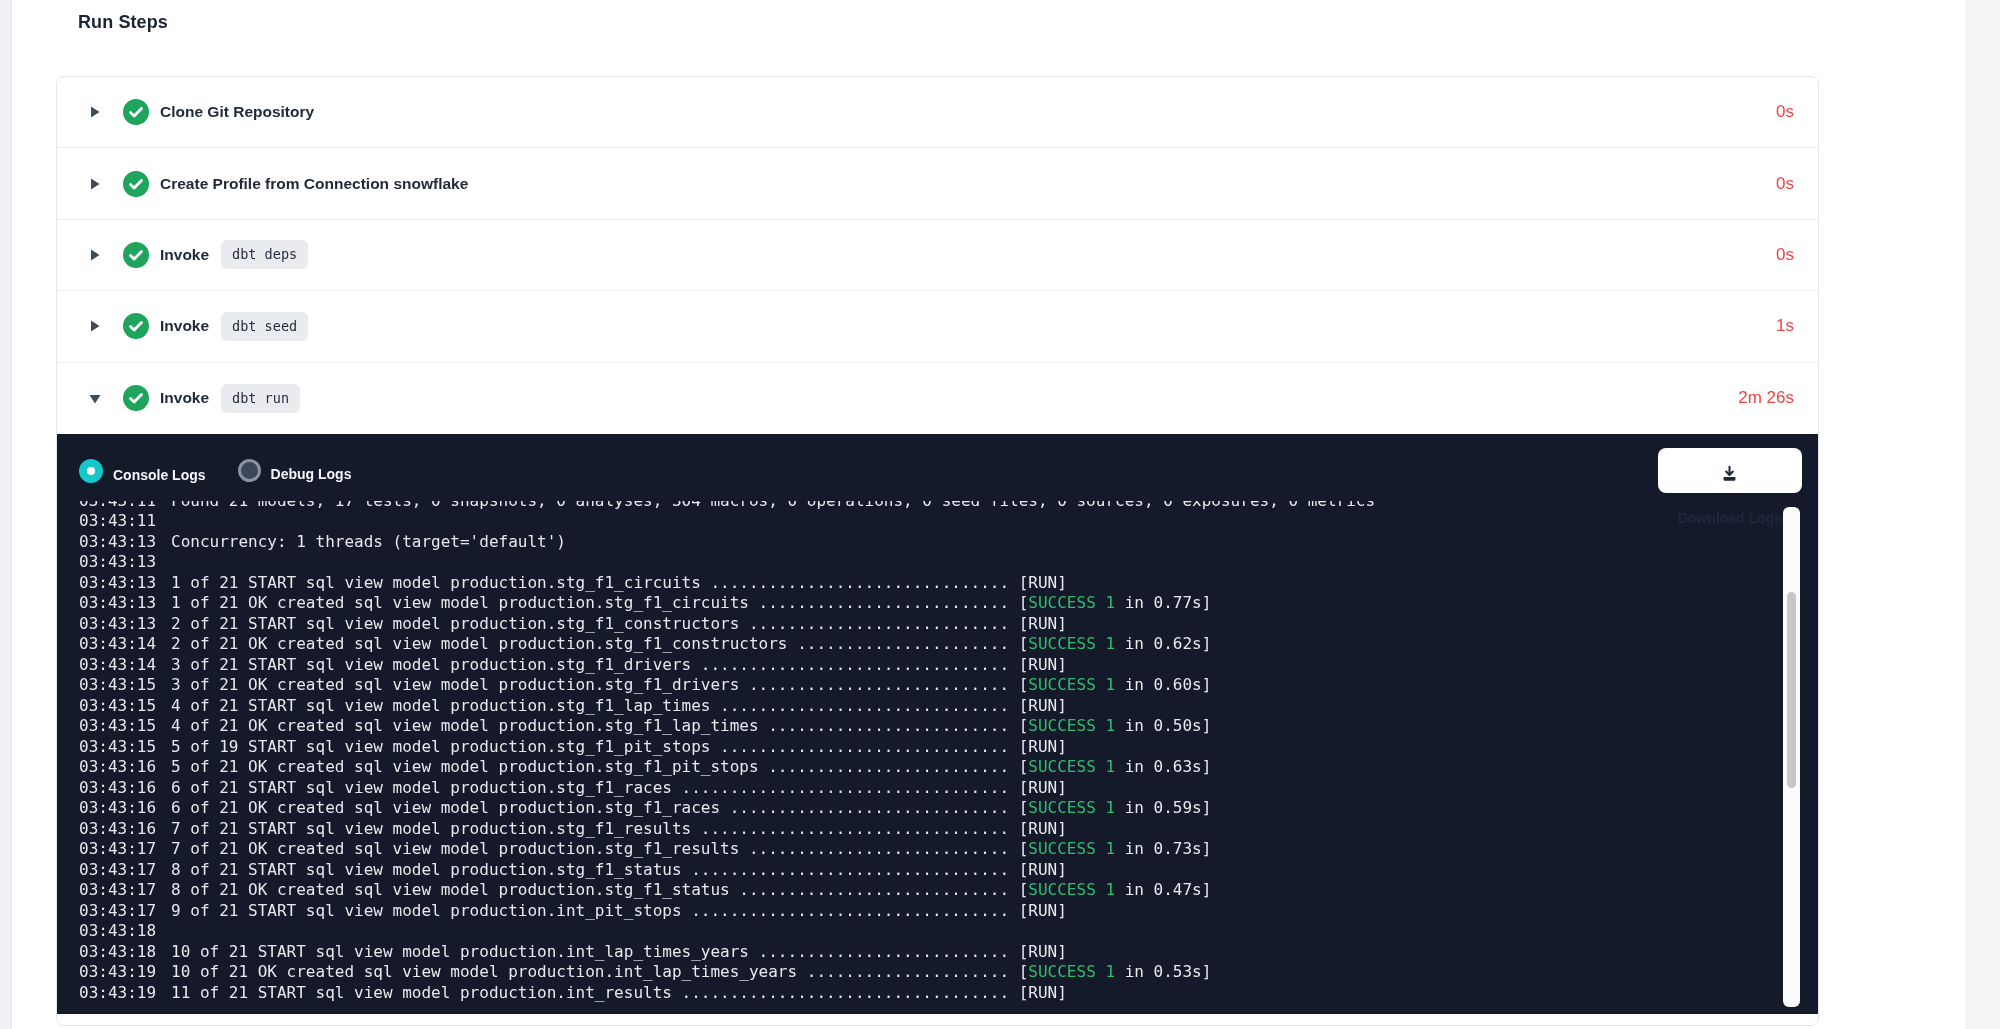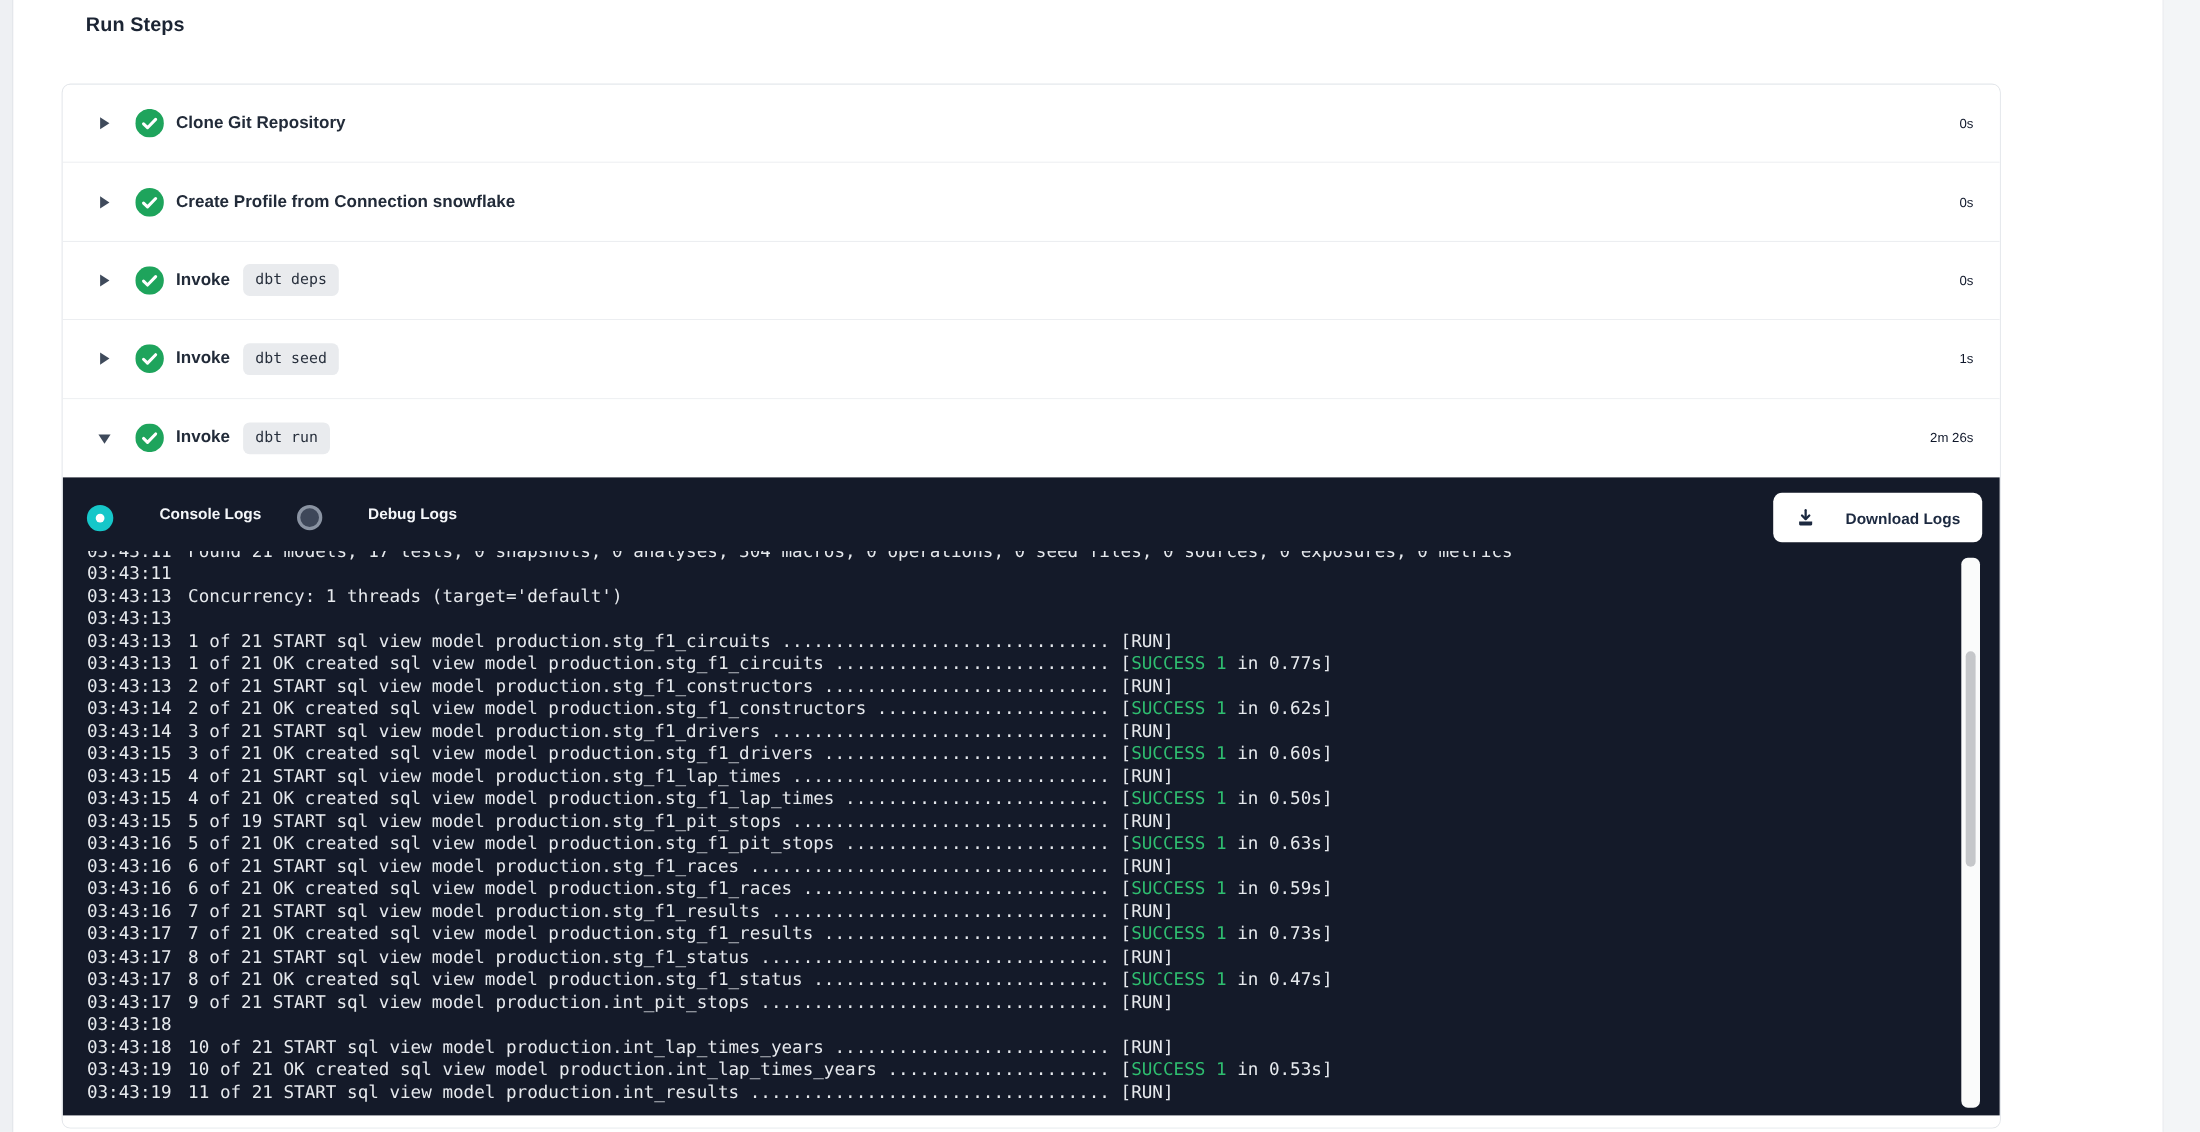--- a/index.html
+++ b/index.html
@@ -32,42 +32,42 @@
   }
   .step-row.expanded { border-bottom:none; }
   .caret { width:15px; height:15px; display:flex; align-items:center; justify-content:center; flex:0 0 15px; }
   .check { margin-left:21px; flex:0 0 26px; height:26px; }
   .step-label { margin-left:11px; font-size:15.5px; font-weight:bold; color:#222b39; }
   .cmd-badge {
     margin-left:12px; font-family:"DejaVu Sans Mono", monospace;
     font-size:13.5px; color:#272f3c; background:#e9ebee;
     padding:5px 11px 6px; border-radius:6px; line-height:18px;
   }
-  .duration { margin-left:auto; font-size:12px; color:#0f172a; }
+  .duration { margin-left:auto; font-size:17px; color:#ef4444; }
 
   .console { height:580px; background:#141a29; position:relative; }
   .console-toolbar { display:flex; align-items:center; height:64px; padding:10px 16px 0 22px; }
-  .radio-item { display:flex; align-items:flex-start; margin-right:32px; cursor:pointer;gap:32px; }
+  .radio-item { display:flex; align-items:flex-end; margin-right:32px; cursor:pointer; }
   .radio-on {
     width:24px; height:24px; border-radius:50%; background:#16c7c9; position:relative; flex:0 0 24px;
   }
   .radio-on::after {
     content:""; position:absolute; left:8px; top:8px; width:8px; height:8px;
     border-radius:50%; background:#ffffff;
   }
   .radio-off {
     width:23px; height:23px; border-radius:50%; background:#3e4759;
     border:3px solid #8a93a2; flex:0 0 23px;
   }
   .radio-label { margin-left:10px; font-size:14px; font-weight:bold; color:#f4f6f9; }
   .download-btn {
     margin-left:auto; height:45px; display:flex; align-items:center; gap:27px;
     background:#ffffff; border:none; border-radius:8px; padding:16px 20px;
     font-family:"Liberation Sans", sans-serif; font-size:14px; font-weight:bold;
-    color:#1c2940; cursor:pointer;
+    color:#1c2940; cursor:pointer;flex-direction:column;
   }
   .log-body {
     position:absolute; left:0; top:67px; right:0; bottom:0;
     overflow:hidden; padding-left:22px;
     font-family:"DejaVu Sans Mono", monospace; font-size:16px;
     line-height:20.5px; color:#e6e9ed;
   }
   .log-inner { margin-top:-10px; }
   .log-line { display:flex; white-space:pre; }
   .log-time { flex:0 0 92px; width:92px; }

